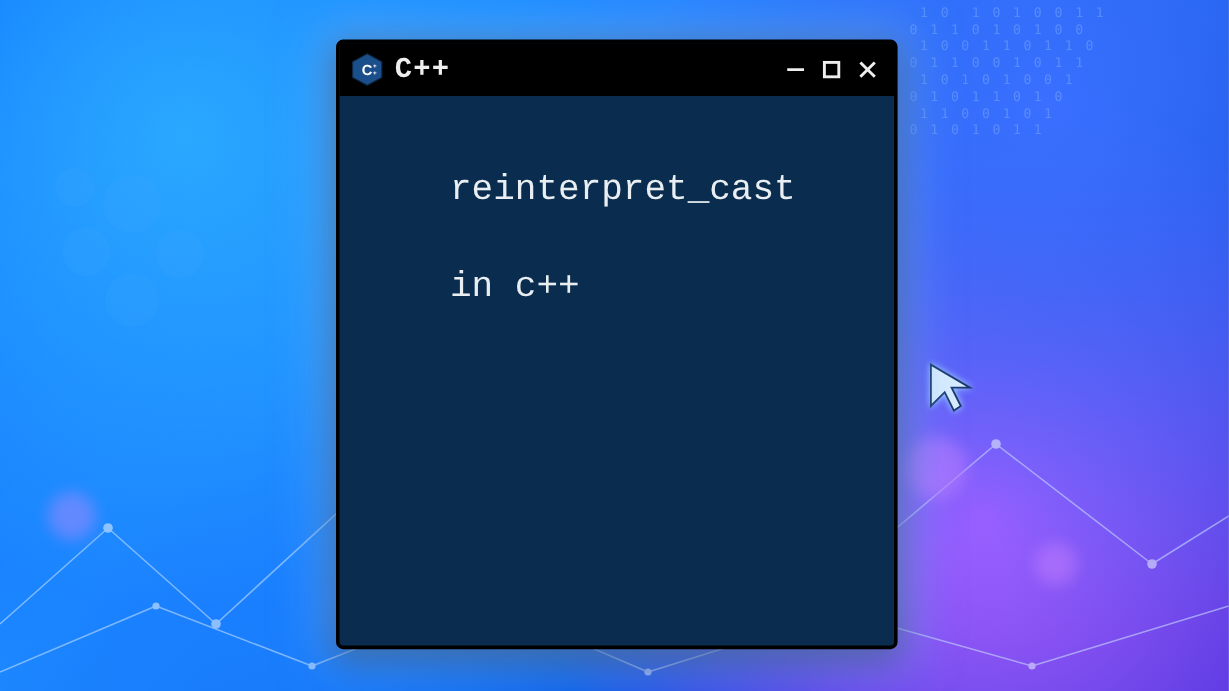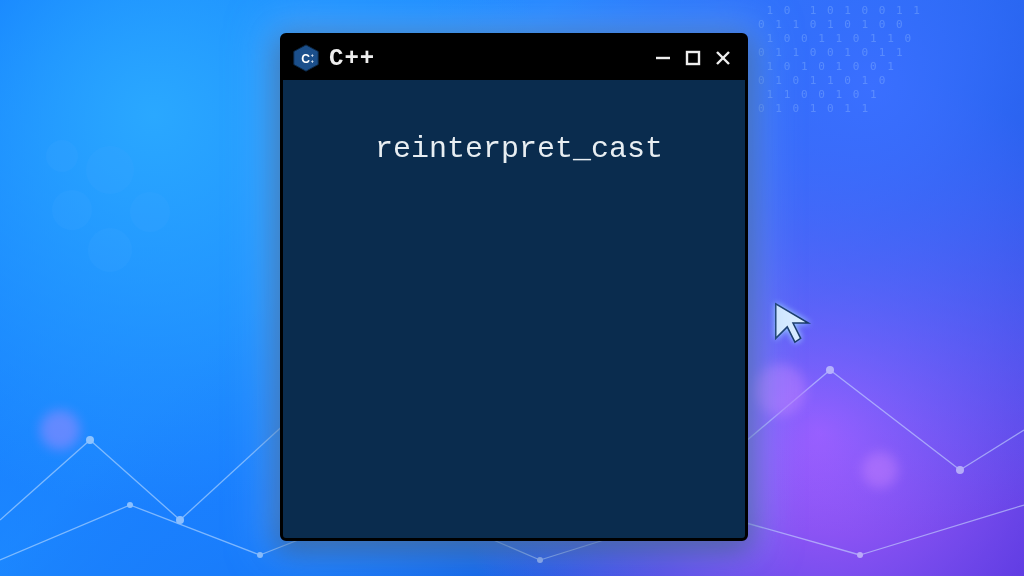--- a/index.html
+++ b/index.html
@@ -57,21 +57,21 @@
   }
   .titlebar .title { flex:1; }
   .titlebar .controls { display:flex; gap:6px; align-items:center; }
   .ctrl-btn {
     width:24px; height:24px; display:flex; align-items:center; justify-content:center;
     color:#eee; font-size:20px; line-height:1; cursor:pointer;
   }
   .ctrl-btn svg line, .ctrl-btn svg rect, .ctrl-btn svg path { stroke:#eee; stroke-width:2.4; fill:none; }
 
   .content {
-    flex:1; padding:8px 18px 12px 20px;
+    flex:1; padding:18px 18px 12px 20px;
     color:#e8eef2; font-size:30px; line-height:1.35;
     white-space:pre-wrap; word-break:break-word;
   }
 </style>
 </head>
 <body>
 
 <div class="bg-net">
   <svg viewBox="0 0 1024 576" preserveAspectRatio="none">
 
@@ -166,14 +166,15 @@
       <span class="ctrl-btn">
         <svg viewBox="0 0 20 20" width="20" height="20">
           <line x1="4" y1="4" x2="16" y2="16"></line>
           <line x1="16" y1="4" x2="4" y2="16"></line>
         </svg>
       </span>
     </span>
   </div>
   <div class="content">
     <span>reinterpret_cast</span><br>
+    <span>in c++</span>
   </div>
 </div>
 
 </body></html>

